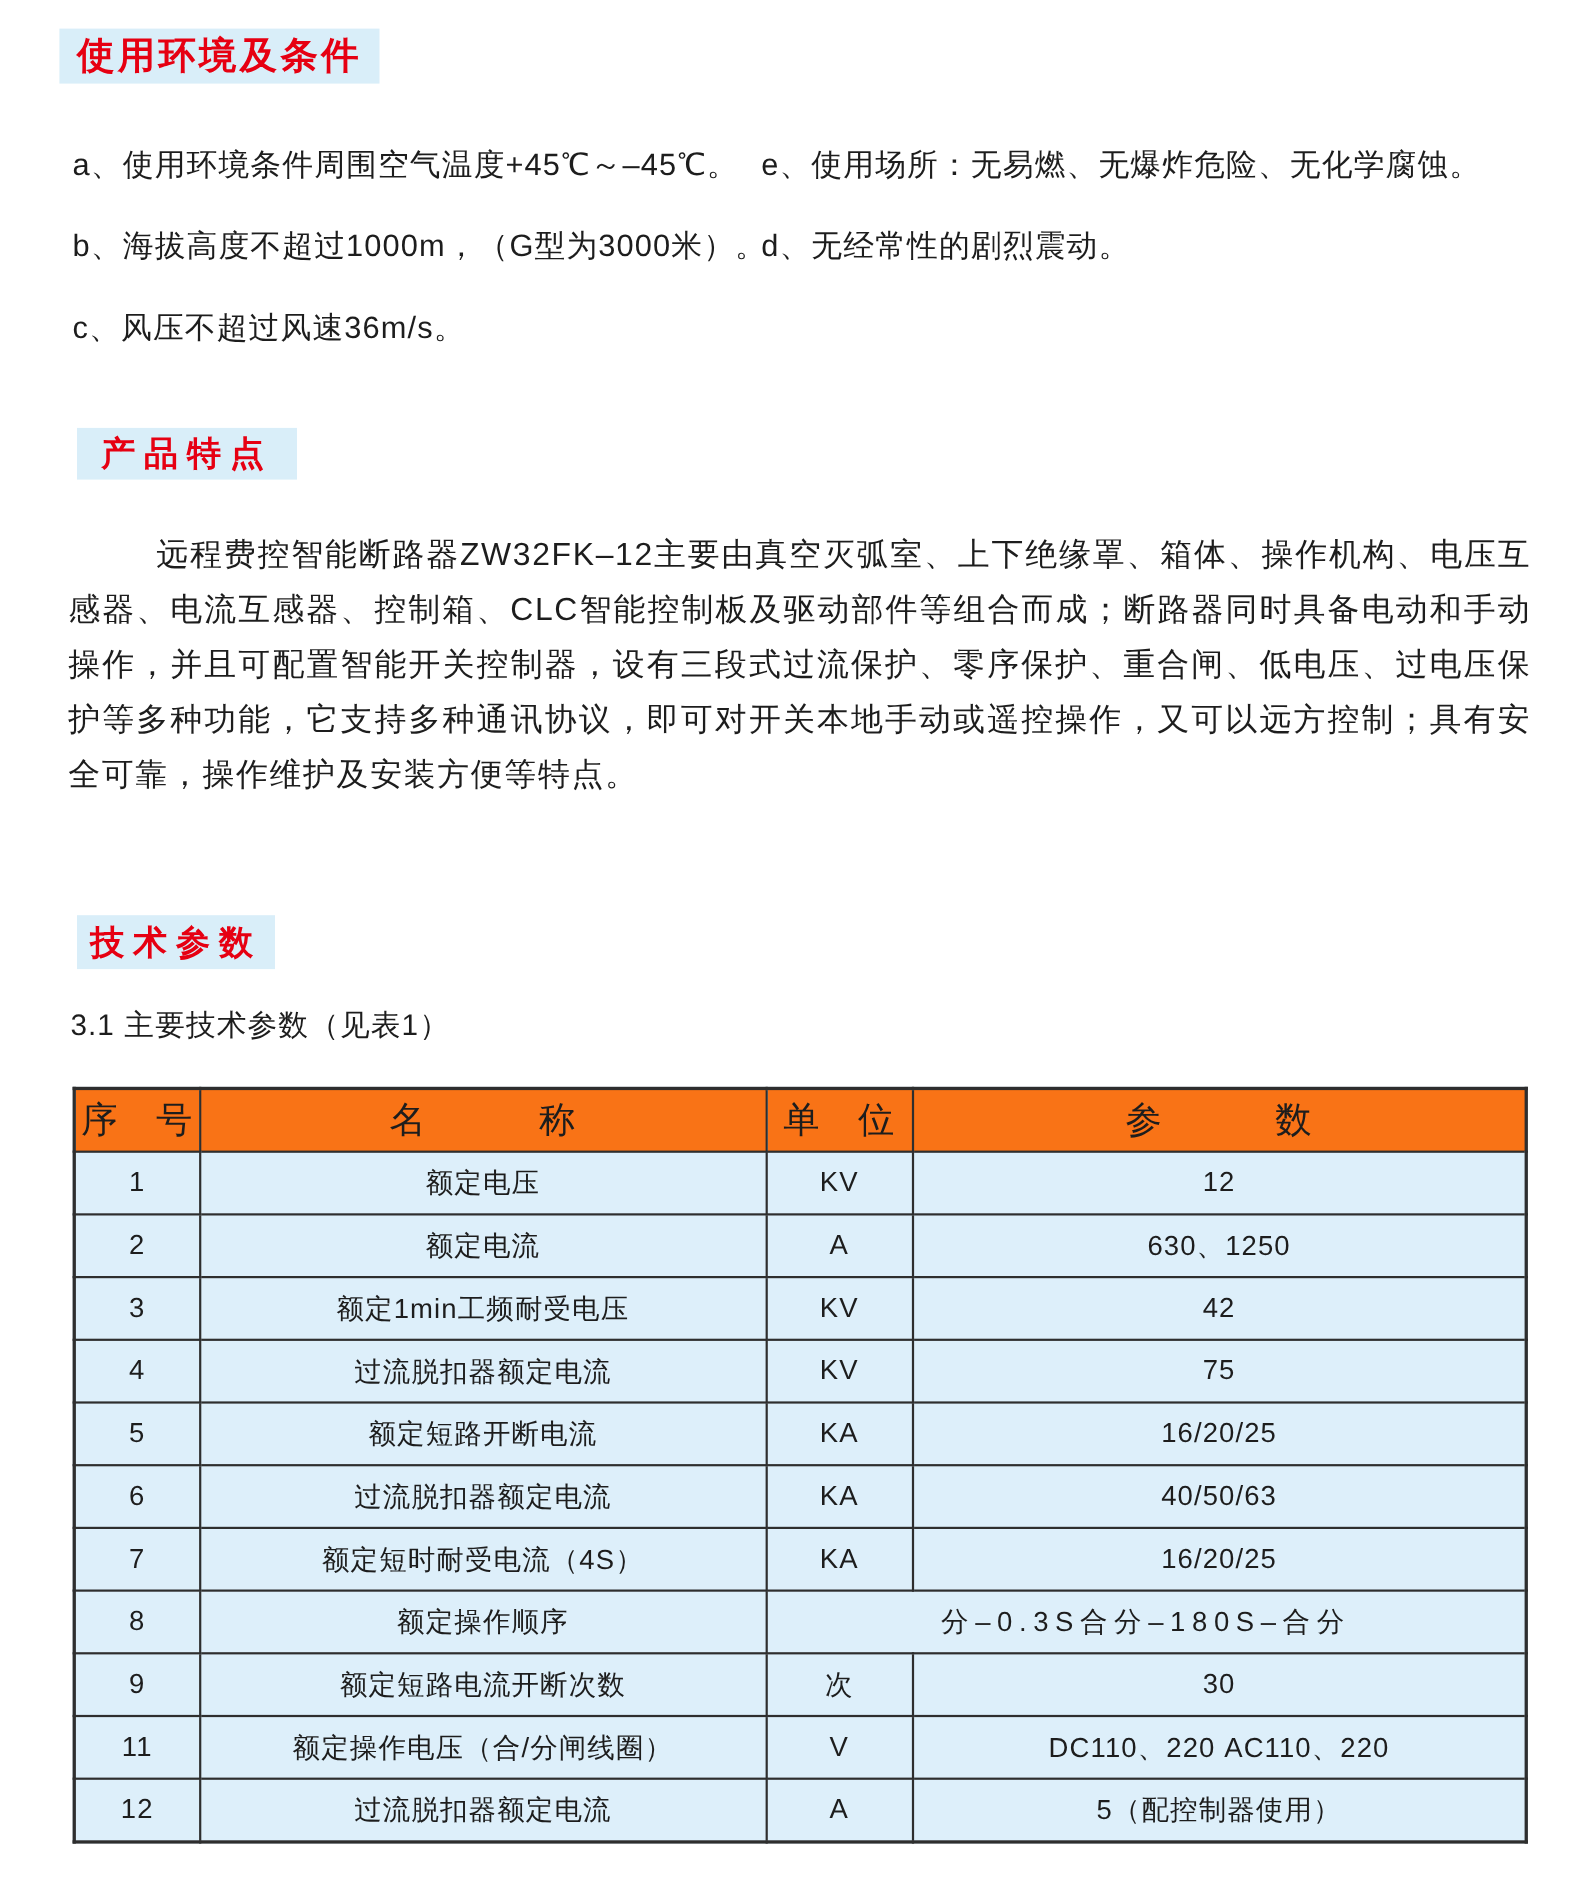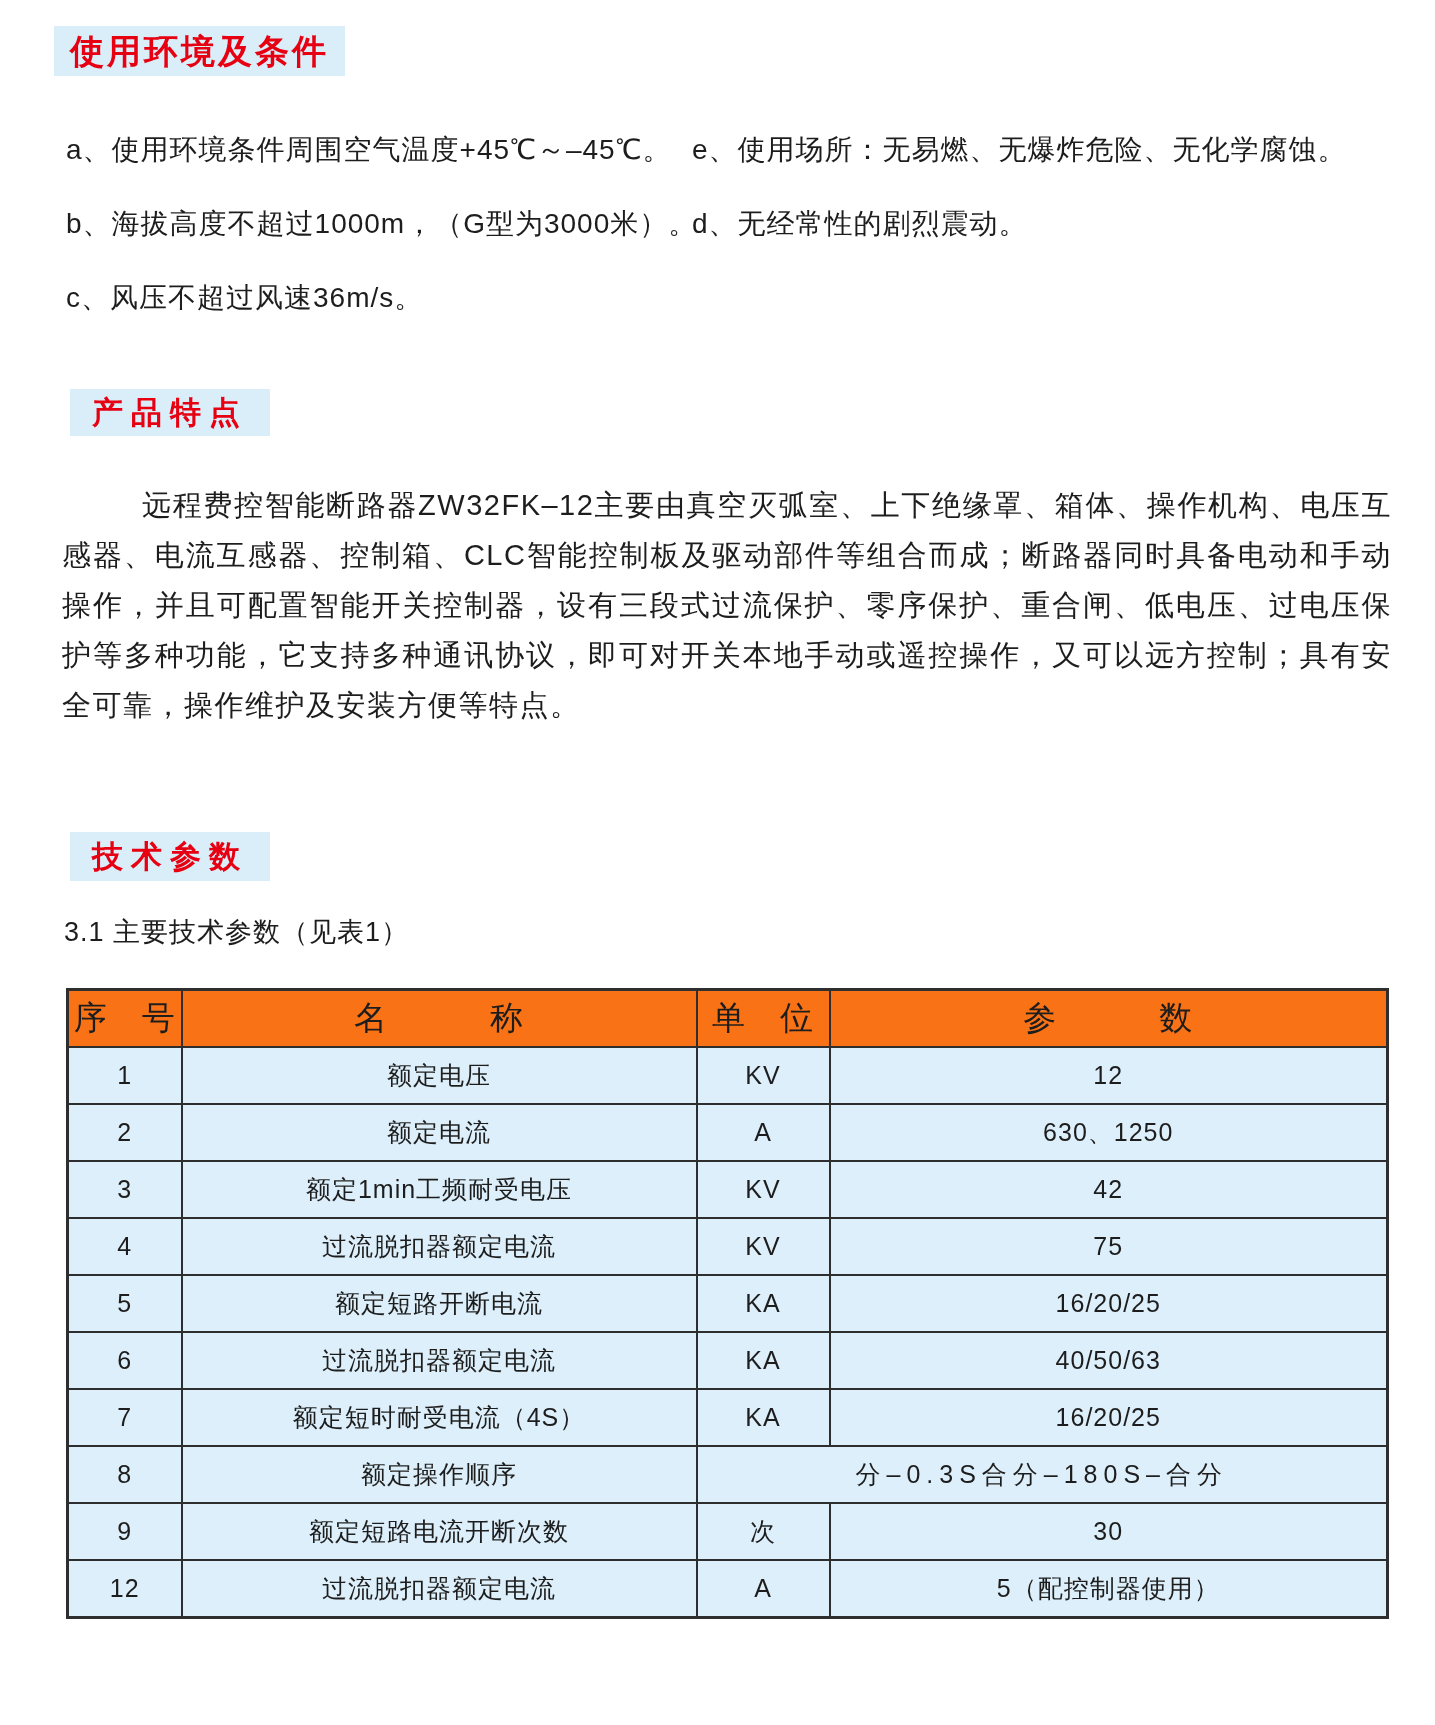--- a/index.html
+++ b/index.html
@@ -7,21 +7,21 @@
     width:1435px; height:1725px; background:#ffffff; position:relative;
     font-family:"Liberation Sans", sans-serif; color:#1d1d1d;
     overflow:hidden;
   }
   .badge {
     position:absolute; background:#d9eef9; color:#e60012;
     font-weight:bold; white-space:nowrap;
   }
   #badge-usage   { left:54px; top:14px;  font-size:34px; line-height:50px; padding:0 16px; letter-spacing:3px;margin-top:12px; }
   #badge-features{ left:70px; top:389px; font-size:31px; line-height:47px; padding:0 22px; letter-spacing:8px; }
-  #badge-tech    { left:70px; top:832px; font-size:31px; line-height:49px; padding:0 22px; letter-spacing:8px; }
+  #badge-tech    { left:70px; top:832px; font-size:31px; line-height:49px; padding:0 12px; letter-spacing:8px; }
 
   .usage-list { position:absolute; list-style:none; margin:0; padding:0; font-size:28px; }
   .usage-list li { height:30px; line-height:30px; margin-bottom:44px; white-space:nowrap; letter-spacing:1px; }
   #usage-left  { left:66px;  top:135px; }
   #usage-right { left:692px; top:135px; }
 
   #features-paragraph {
     position:absolute; left:62px; top:480px; width:1330px;
     font-size:29px; line-height:50px; letter-spacing:1.5px;
     text-align:justify; text-indent:80px; margin:0;
@@ -146,20 +146,26 @@
       </tr>
 
       <tr>
         <td>9</td>
         <td>额定短路电流开断次数</td>
         <td>次</td>
         <td>30</td>
       </tr>
 
 
+      <tr>
+        <td>11</td>
+        <td>额定操作电压（合/分闸线圈）</td>
+        <td>V</td>
+        <td>DC110、220  AC110、220</td>
+      </tr>
 
       <tr>
         <td>12</td>
         <td>过流脱扣器额定电流</td>
         <td>A</td>
         <td>5（配控制器使用）</td>
       </tr>
     </tbody>
 </table>
 

